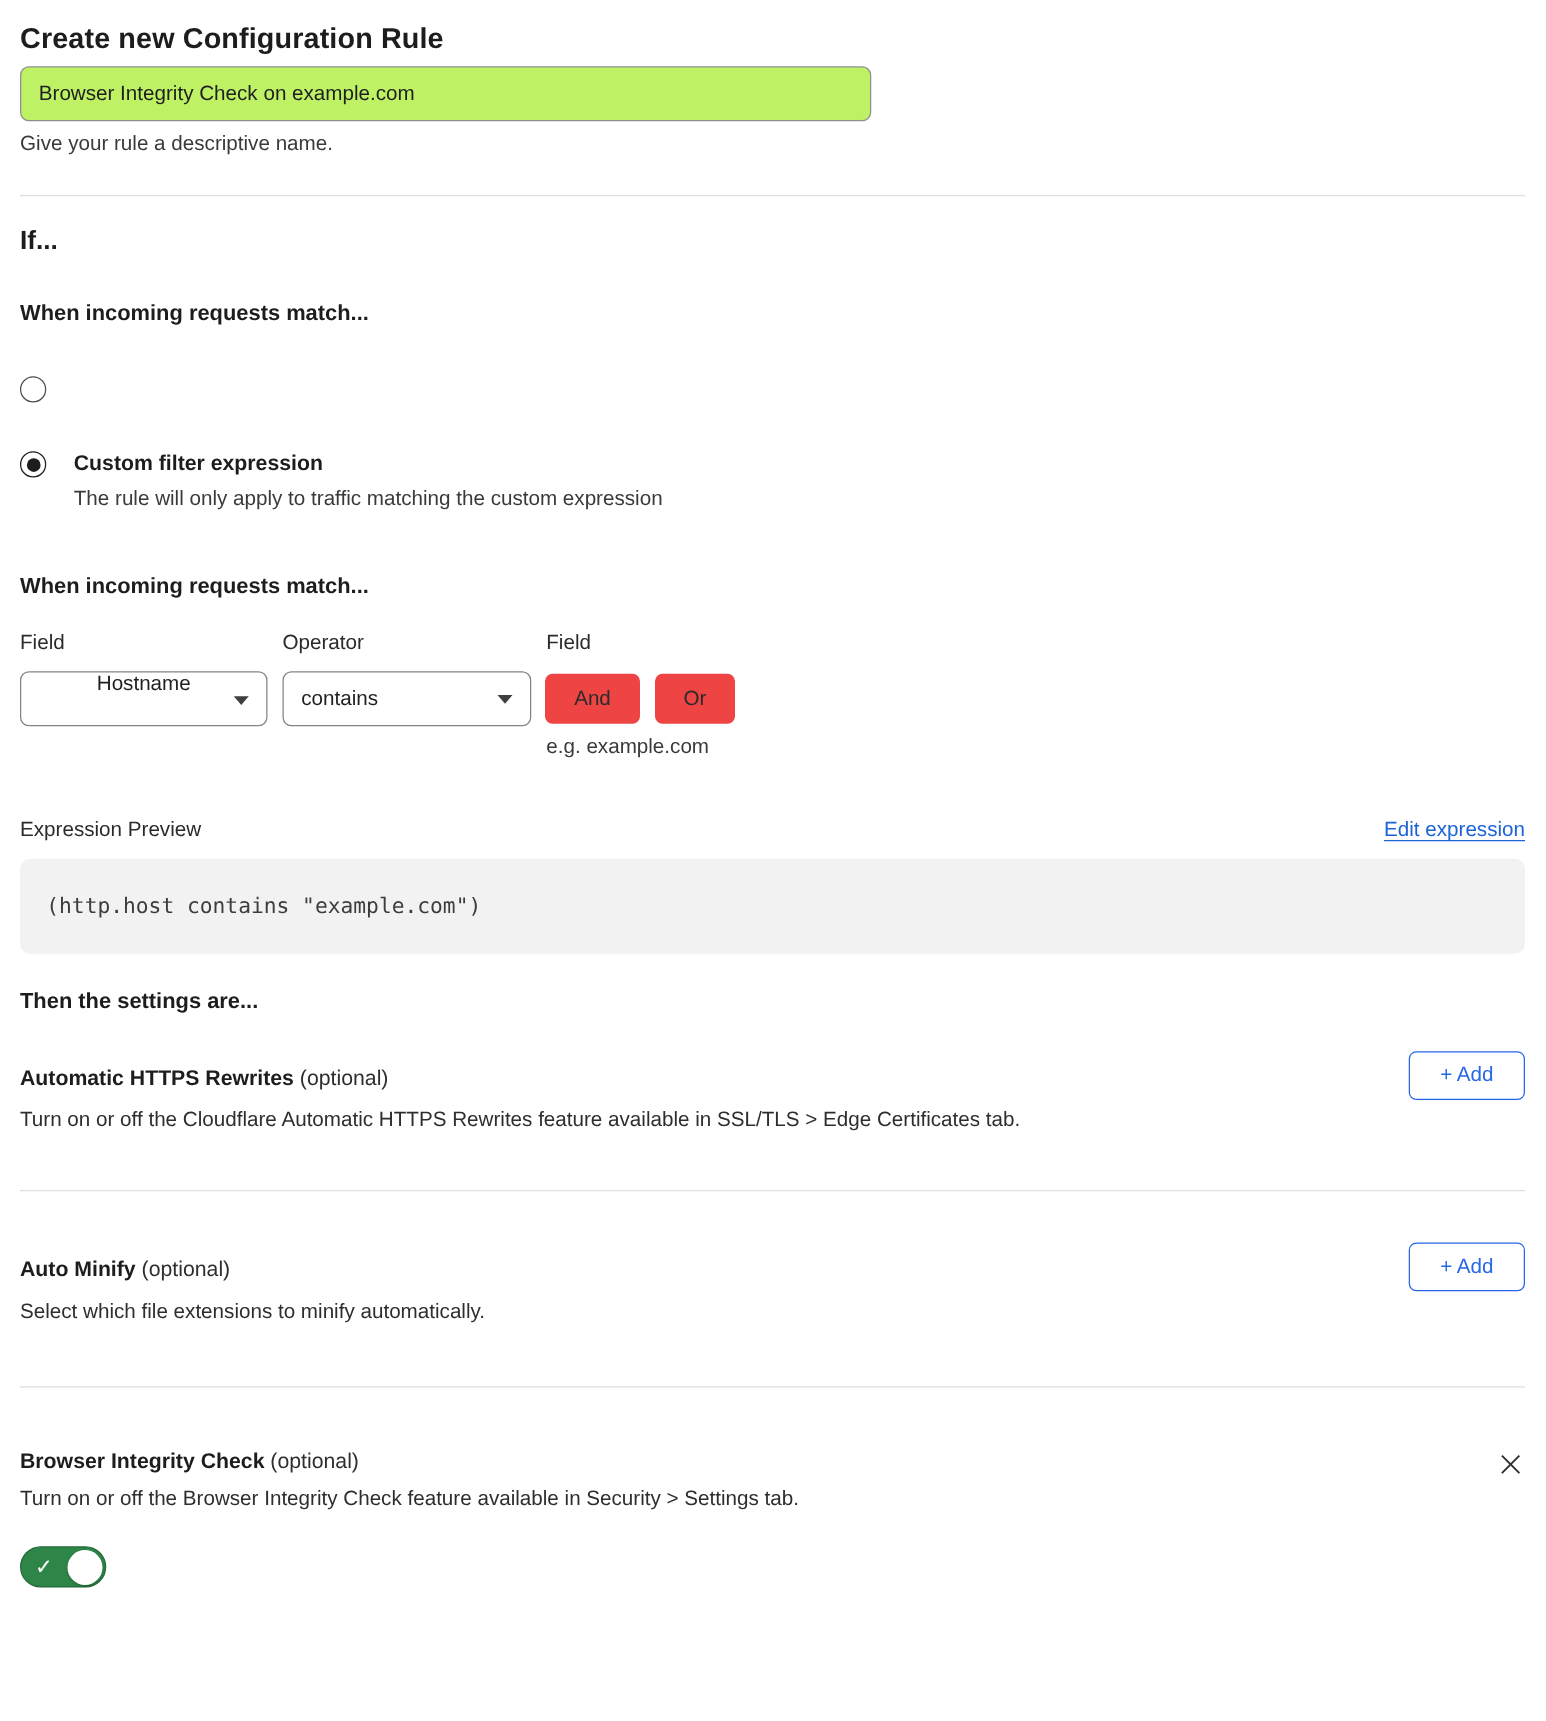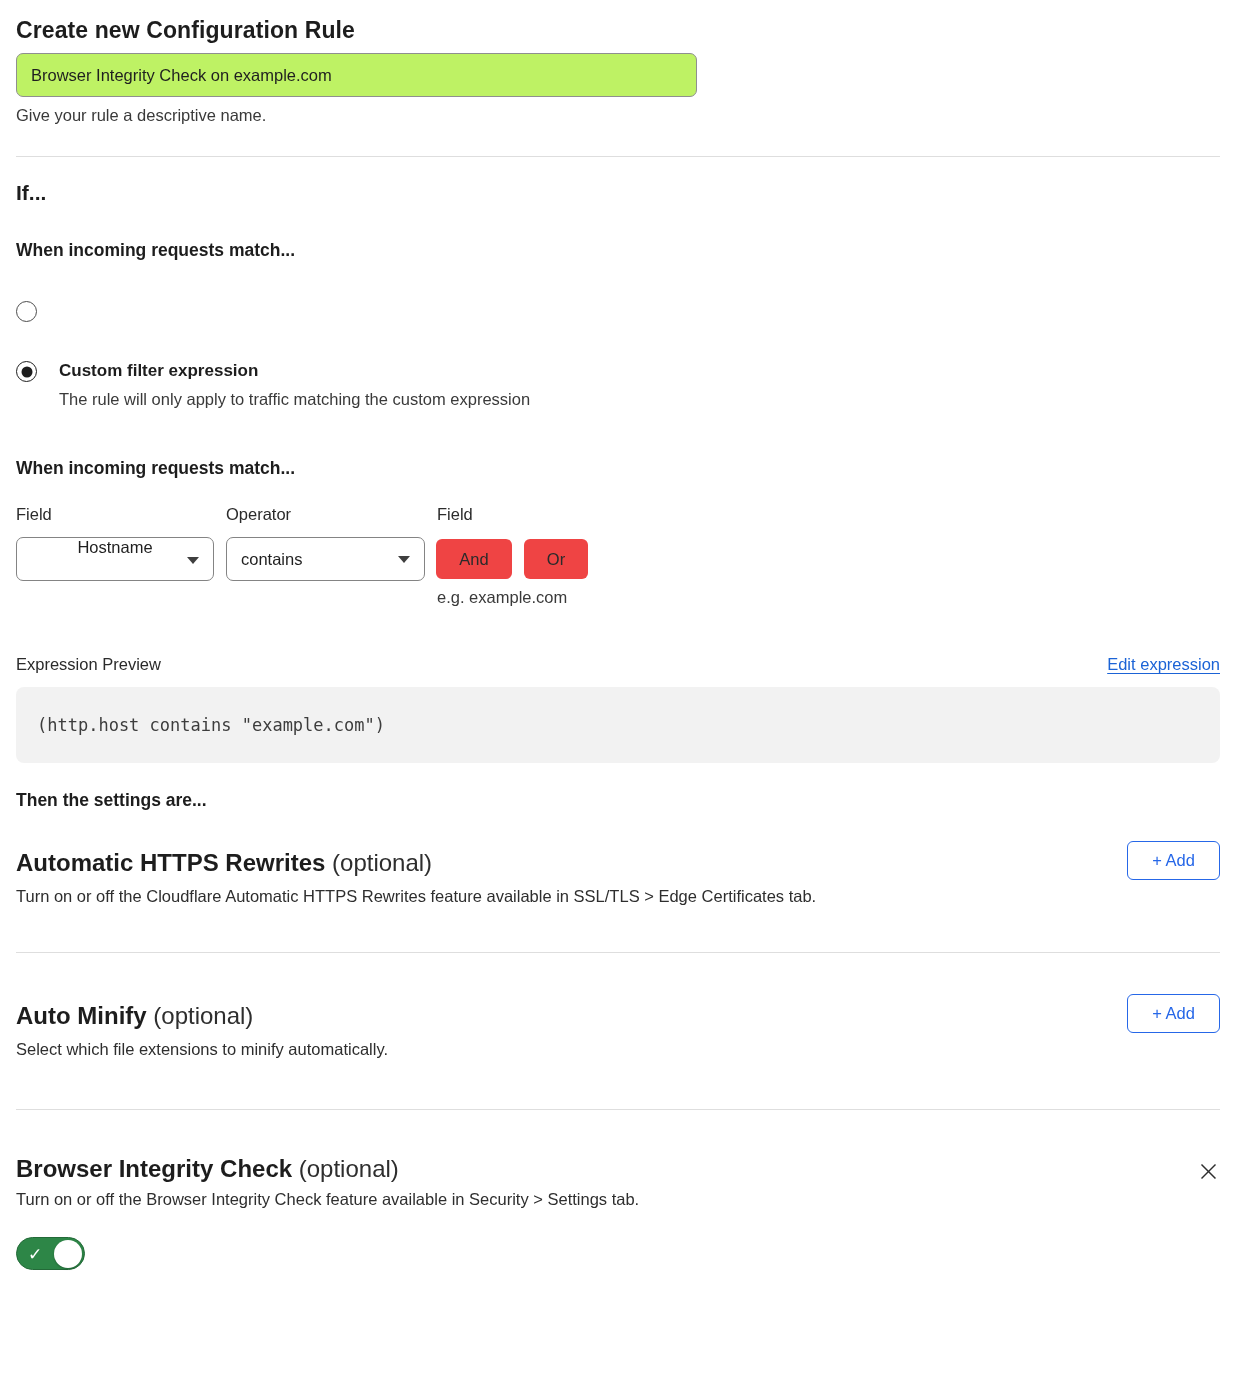--- a/index.html
+++ b/index.html
@@ -102,21 +102,21 @@
     margin-top: 12px; height: 76px; border-radius: 8px;
     background: #f2f2f2; display: flex; align-items: center;
     padding: 0 21px;
     font-family: "DejaVu Sans Mono", "Liberation Mono", monospace;
     font-size: 17px; color: #3d3d3d;
   }
 
   
   .setting-row { display: flex; align-items: flex-start; }
   .setting-row.s1 { margin-top: 30px; }
-  .setting-titles { font-size: 24px; line-height: 23px; padding-top: 10px; }
+  .setting-titles { font-size: 17px; line-height: 23px; padding-top: 10px; }
   .setting-title { font-weight: 700; color: #1d1d1d; }
   .setting-optional { font-weight: 400; color: #2e2e2e; }
   .add-button {
     margin-left: auto; width: 93px; height: 39px;
     background: #fff; border: 1px solid #2667e8; border-radius: 6px;
     color: #2667e8; font-size: 16.5px;
     font-family: "Liberation Sans", sans-serif; cursor: pointer;
   }
   .setting-desc { margin-top: 6px; font-size: 16.5px; color: #2e2e2e; line-height: 21px; }
   hr.d2 { margin-top: 45px; }

